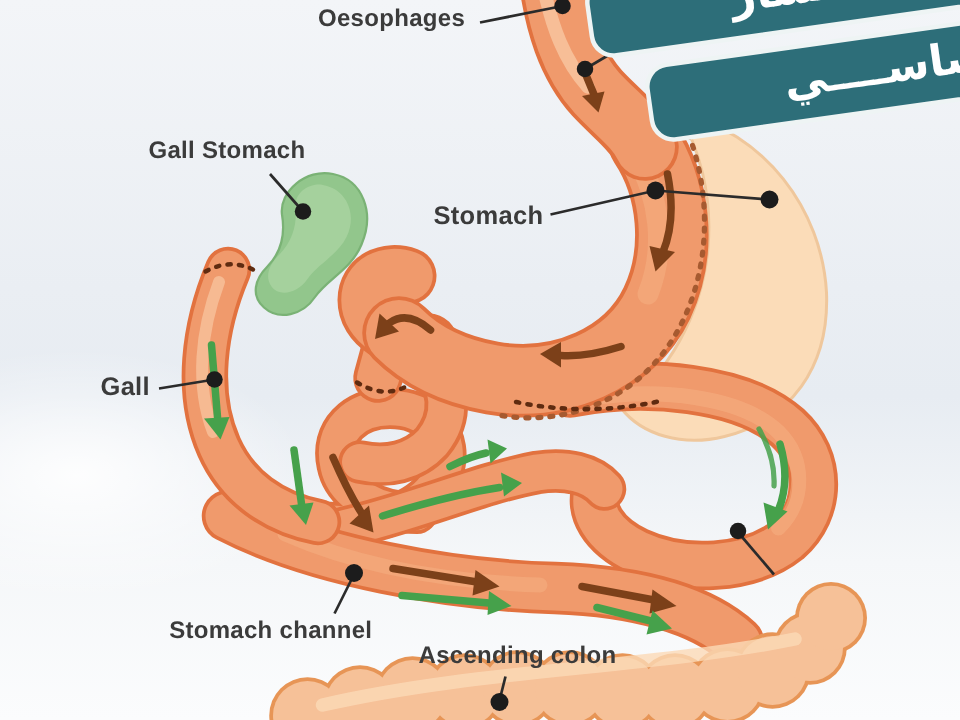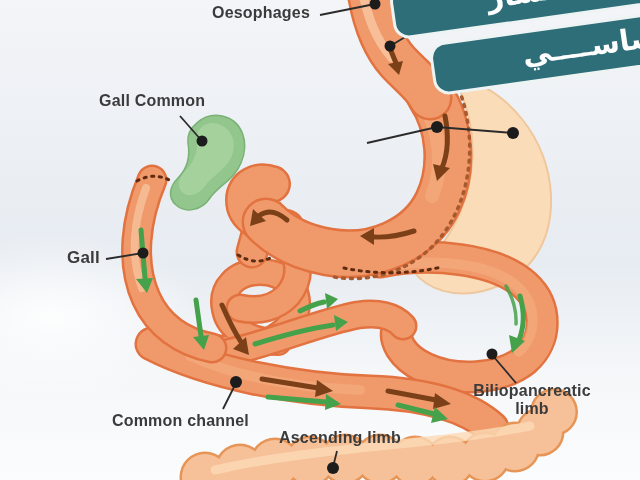--- a/index.html
+++ b/index.html
@@ -204,32 +204,29 @@
       <circle cx="513" cy="133" r="6"></circle>
       <circle cx="143" cy="253" r="5.5"></circle>
       <circle cx="236" cy="382" r="6"></circle>
       <circle cx="333" cy="468" r="6"></circle>
       <circle cx="492" cy="354" r="5.5"></circle>
     </g>
   </svg>
 
   <div class="label" style="left:212px;top:4px;">Oesophages</div>
 
-  <div class="label" style="left:99px;top:92px;">Gall Common</div>
-
+  <div class="label" style="left:99px;top:92px;">Gall Stomach</div>
+
+  <div class="label" style="left:289px;top:134px;font-size:17px;">Stomach</div>
 
   <div class="label" style="left:67px;top:248px;font-size:17px;">Gall</div>
 
   <div class="label center" style="left:103px;top:412px;width:155px;">
-    <div>Common channel</div>
+    <div>Stomach channel</div>
   </div>
 
-  <div class="label" style="left:279px;top:429px;">Ascending limb</div>
-
-  <div class="label center" style="left:462px;top:382px;width:140px;">
-    <div>Biliopancreatic</div>
-    <div>limb</div>
-  </div>
+  <div class="label" style="left:279px;top:429px;">Ascending colon</div>
+
 
   <div class="banner-line" style="left:388px;top:-12px;min-width:270px;">تحويل المسار</div>
   <div class="banner-line" style="left:428px;top:44px;min-width:230px;">الساســــي</div>
 
 </div>
 
 </body></html>

